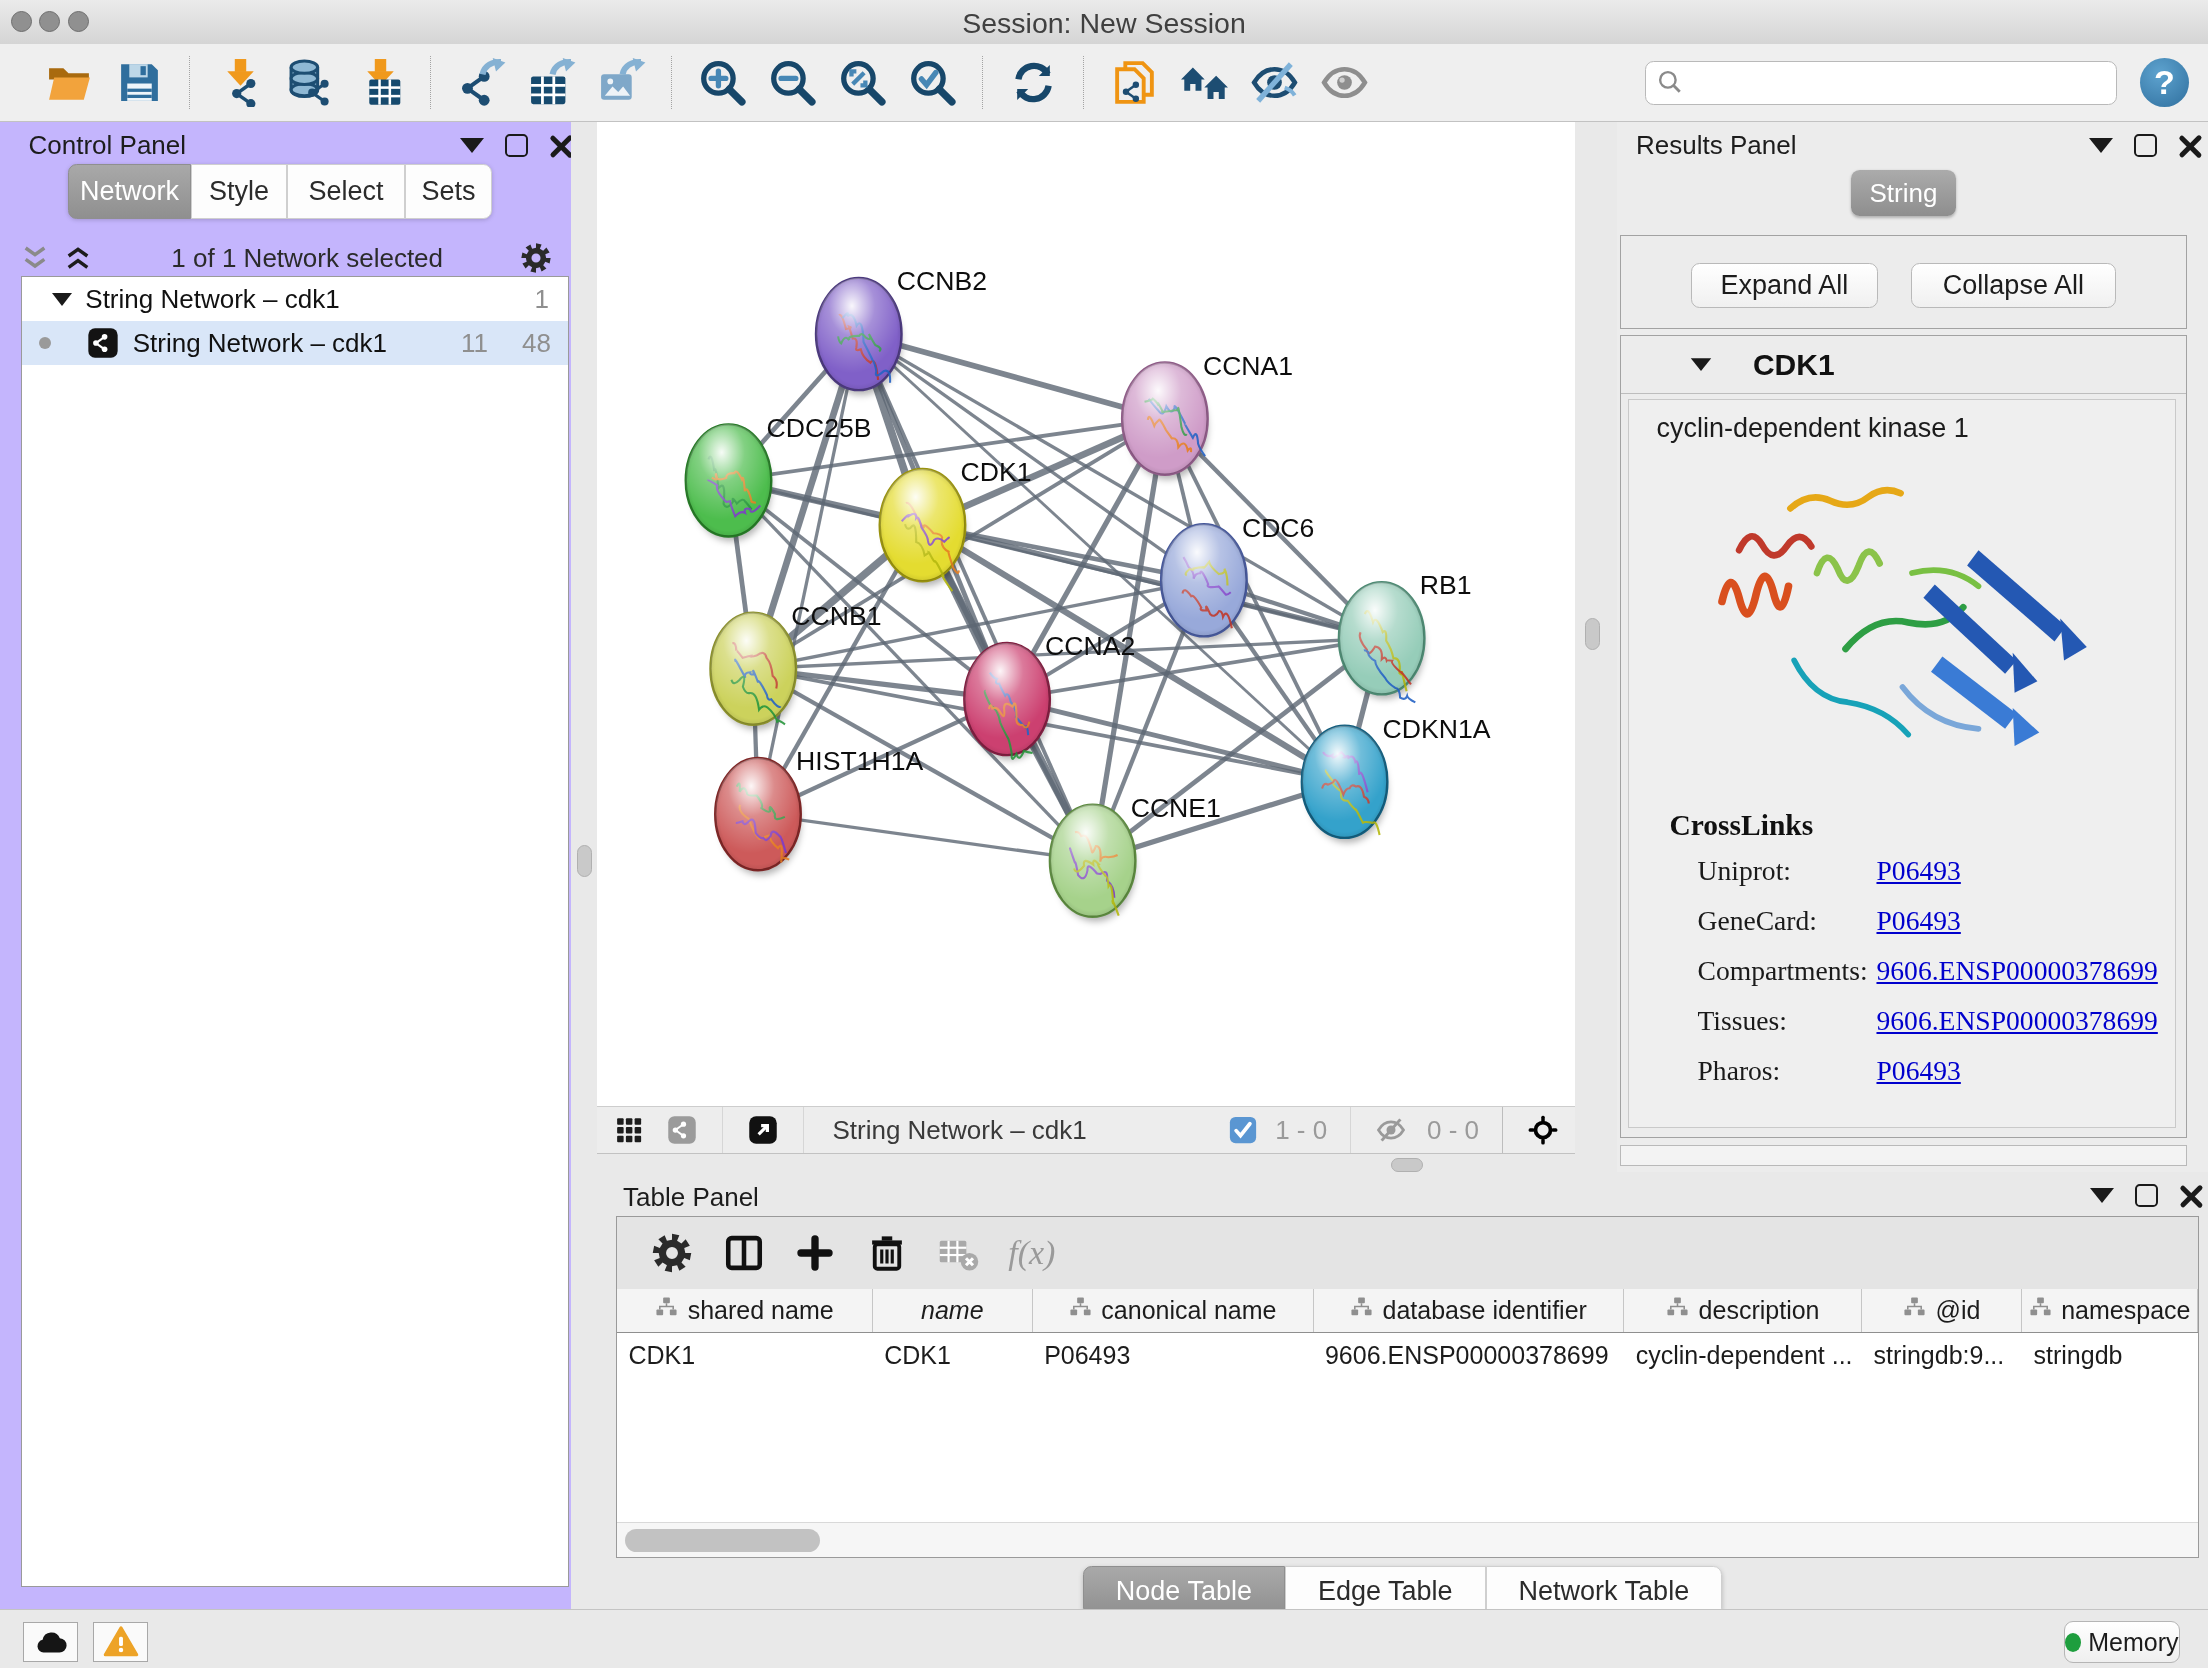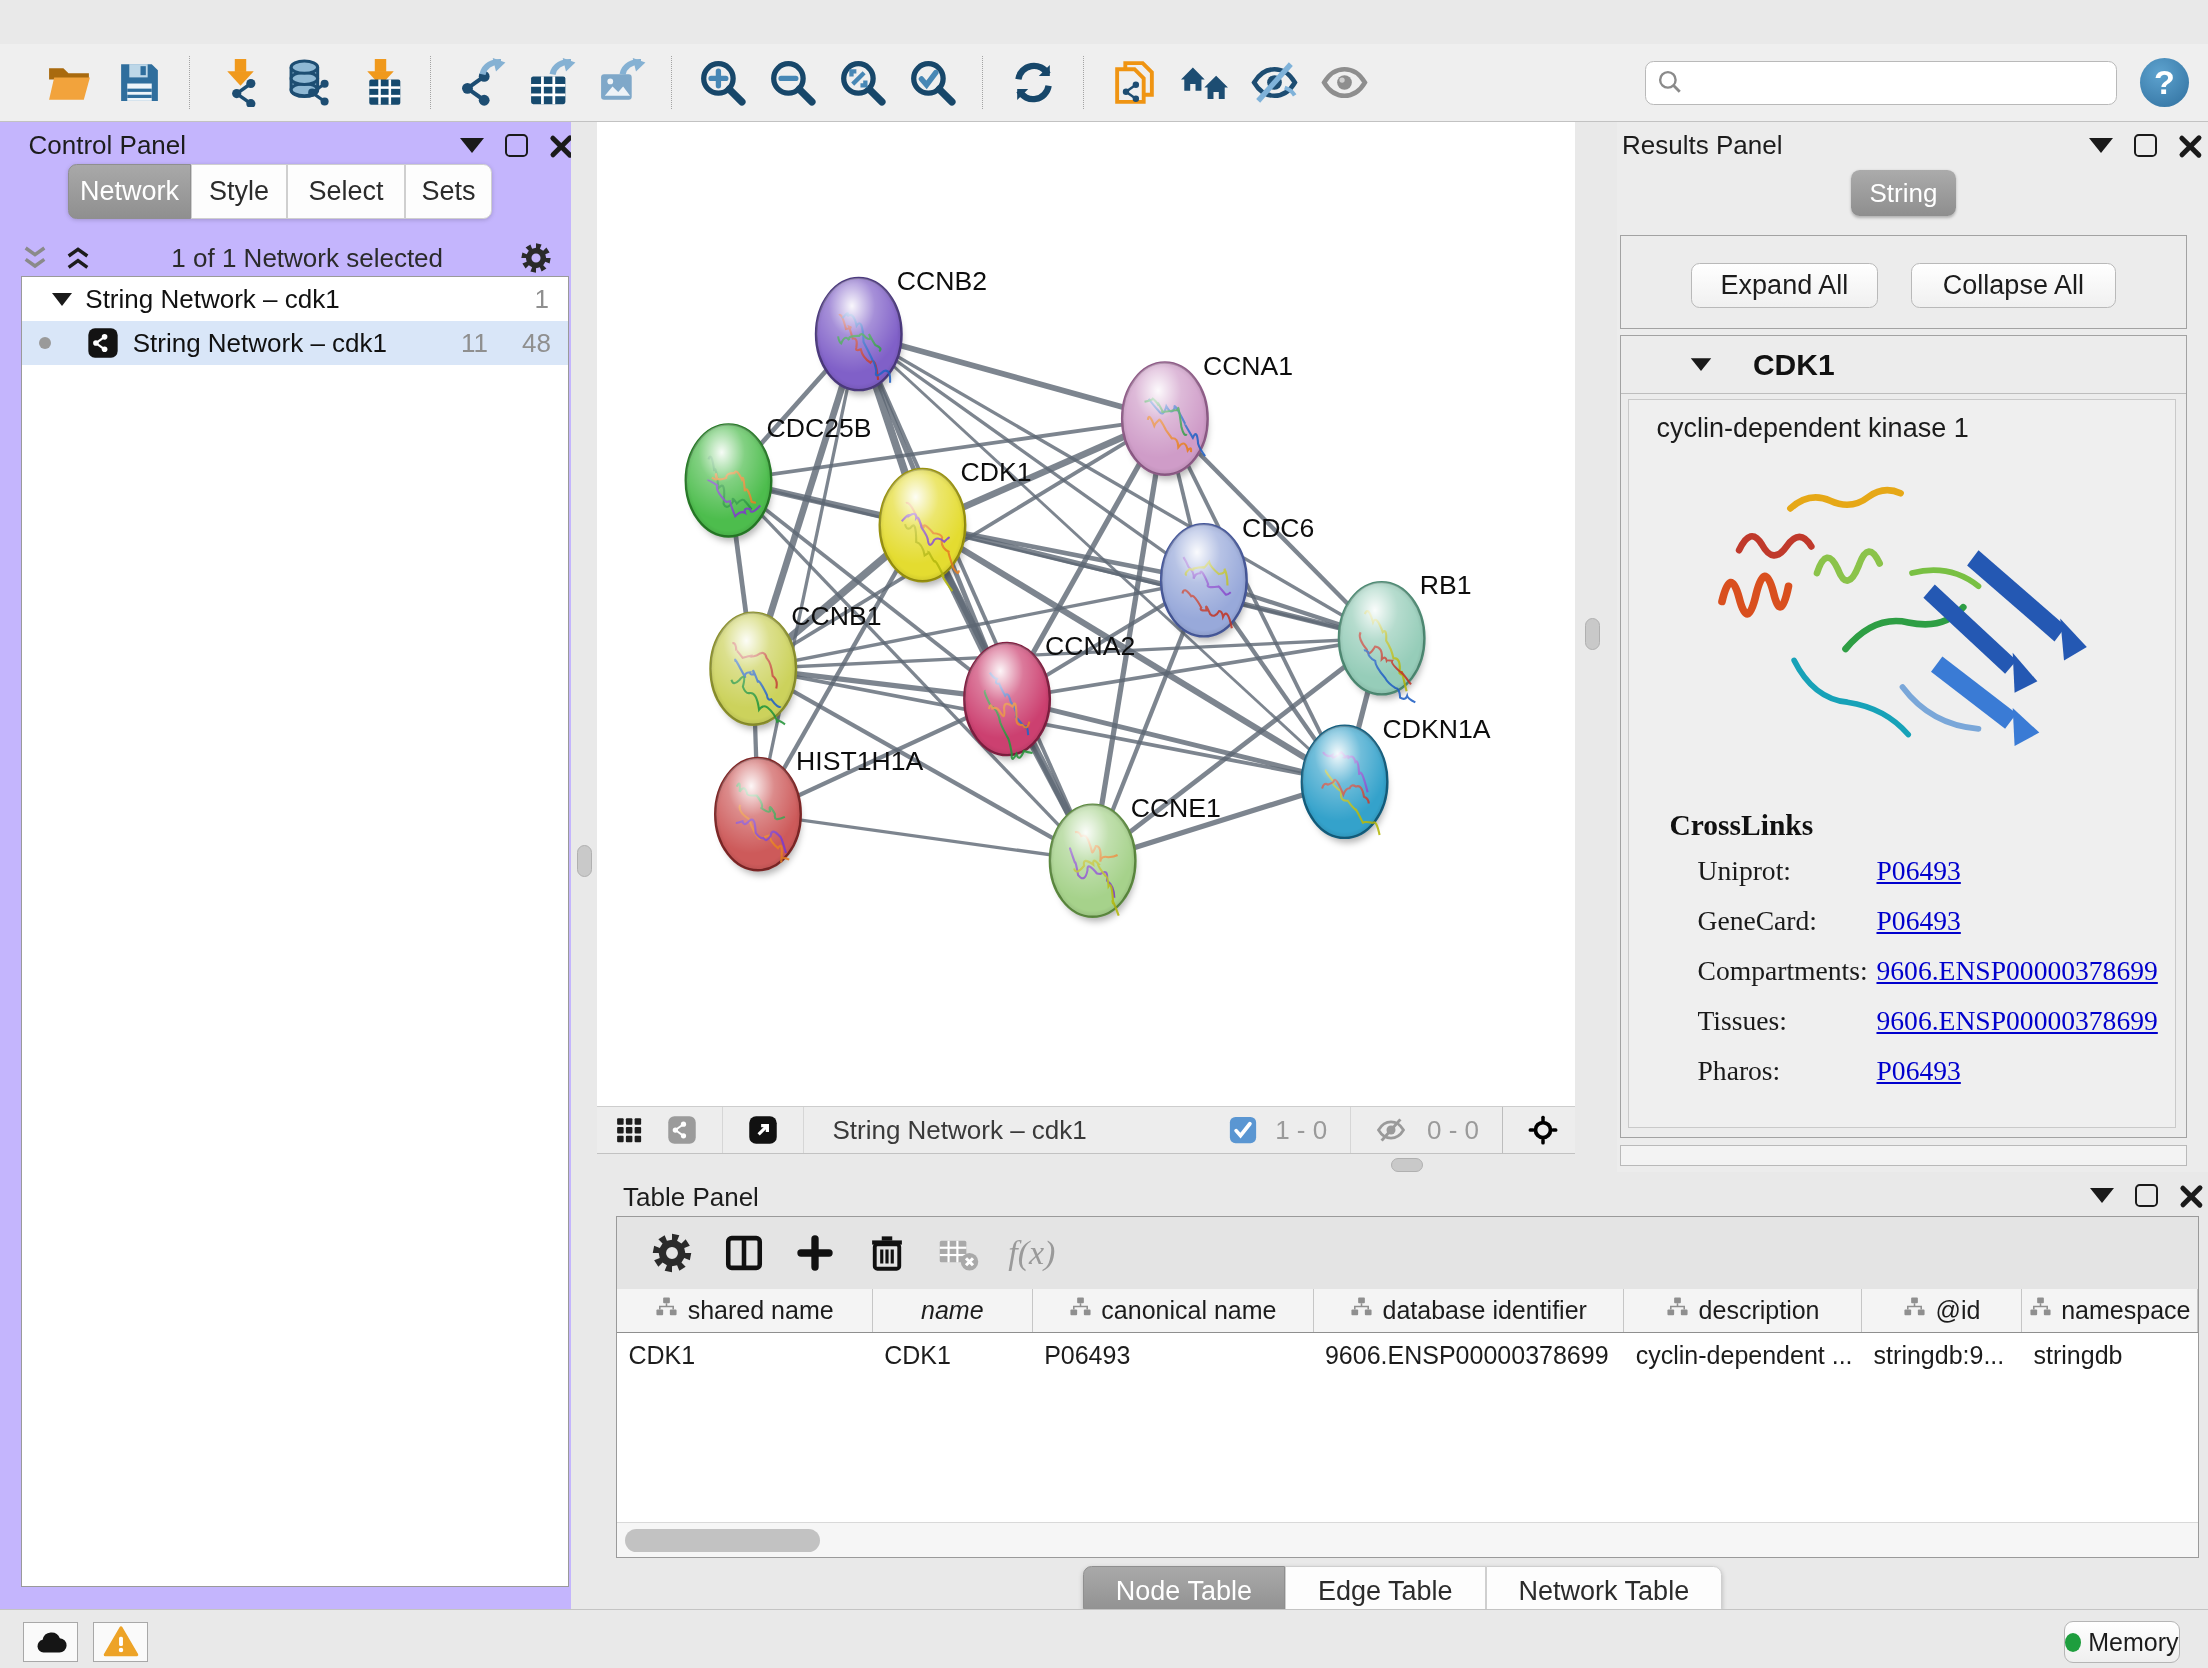--- a/index.html
+++ b/index.html
@@ -103,20 +103,26 @@
   #memorybtn{position:absolute;right:28.5px;top:11.4px;width:116px;height:42px;background:linear-gradient(#ffffff,#efefef);
     border:1.9px solid #b5b5b5;border-radius:9px;display:flex;align-items:center;justify-content:center;gap:7.6px;
     font-size:25px;color:#1c1c1c;box-sizing:border-box;}
   #memdot{width:19px;height:19px;border-radius:50%;background:#1e9e3e;}
 </style>
 </head>
 <body>
 
 <div id="app">
 
+  <div id="titlebar">
+    <span class="tlight" style="left:10.5px"></span>
+    <span class="tlight" style="left:39px"></span>
+    <span class="tlight" style="left:68px"></span>
+    <div id="wtitle">Session: New Session</div>
+  </div>
 
   <div id="toolbar">
     <div id="tb-icons" style="display:flex;align-items:center;">
         <span class="tbicon">
           <svg width="49" height="49" viewBox="0 0 24 24">
             <path d="M2 5h7l2.5 2.5H21.5v3H2z" fill="#a96a0e"></path>
             <path d="M4.5 9.5H22l-3 11H2z" fill="#f2a33c"></path>
           </svg>
         </span>
         <span class="tbicon">
@@ -627,21 +633,21 @@
             <rect x="10.6" y="0.5" width="2.8" height="4.8" rx="1.2"></rect>
             <rect x="10.6" y="18.7" width="2.8" height="4.8" rx="1.2"></rect>
             <rect x="0.5" y="10.6" width="4.8" height="2.8" rx="1.2"></rect>
             <rect x="18.7" y="10.6" width="4.8" height="2.8" rx="1.2"></rect>
           </g>
         </svg>
       </span>
   </div>
 
   <div id="results-panel">
-    <div class="panel-title" style="position:absolute;left:5px;top:7.6px;">Results Panel</div>
+    <div class="panel-title" style="position:absolute;left:19px;top:7.6px;">Results Panel</div>
     <div class="winbtns" style="left:472px;top:11.4px;">
       <span class="tri-down"></span>
       <span class="floatbox"></span>
       <span class="xicon"></span>
     </div>
     <div id="rp-tab">String</div>
 
     <div id="rp-box1">
       <div class="rp-btn" style="left:70px;width:187px;">Expand All</div>
       <div class="rp-btn" style="left:290px;width:205px;">Collapse All</div>

